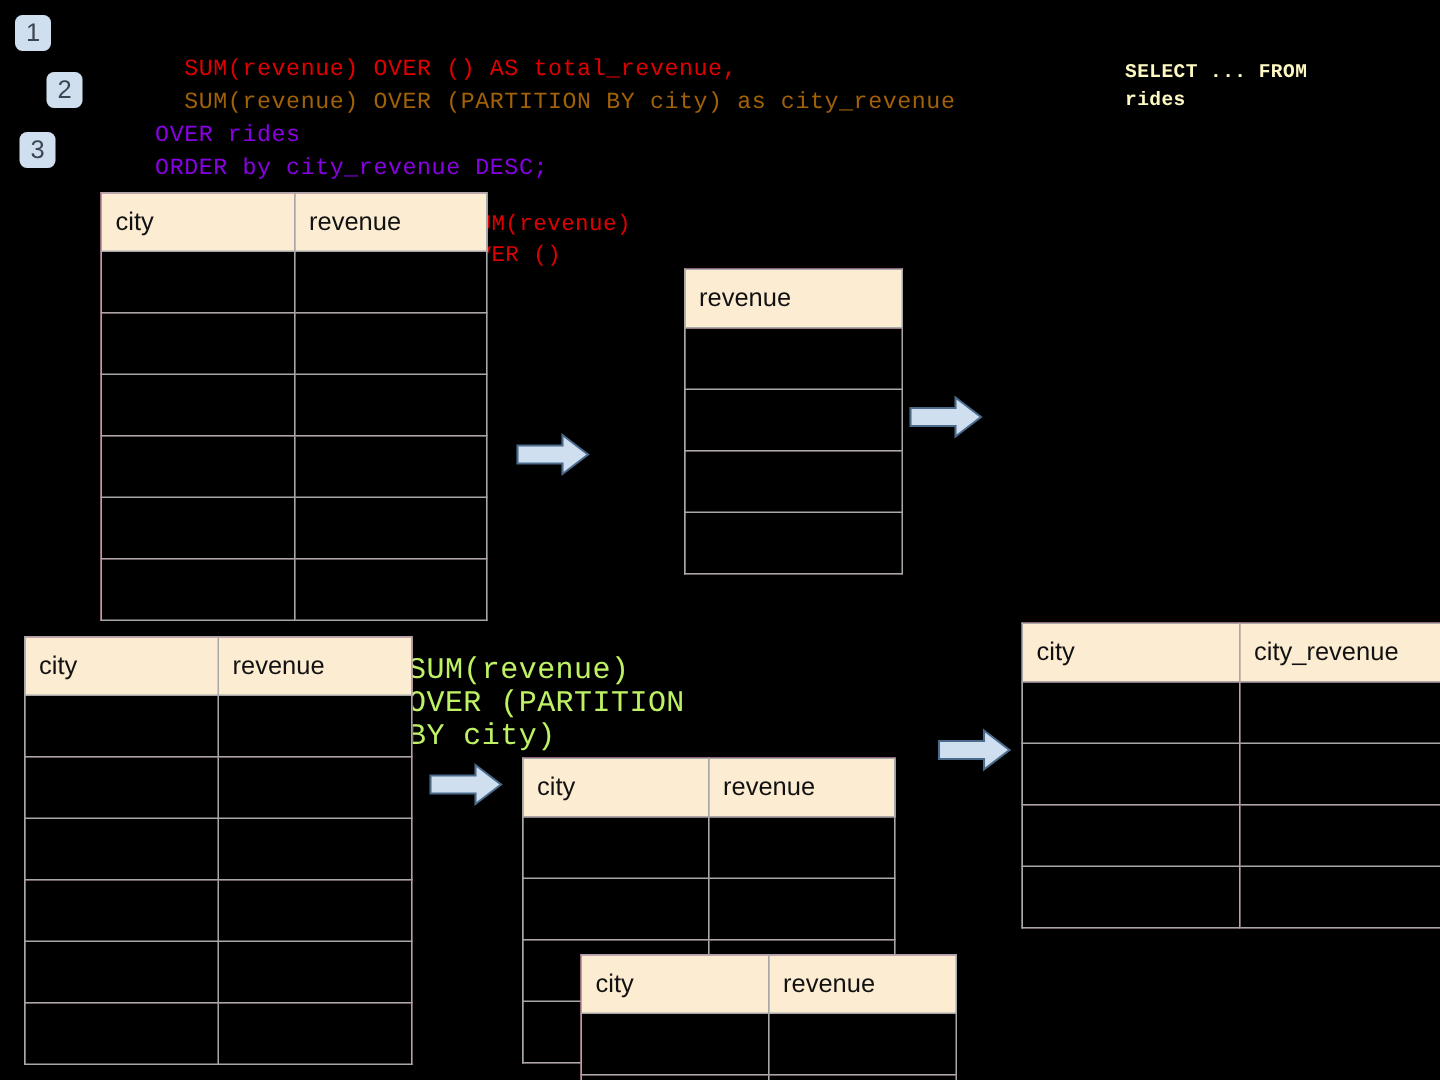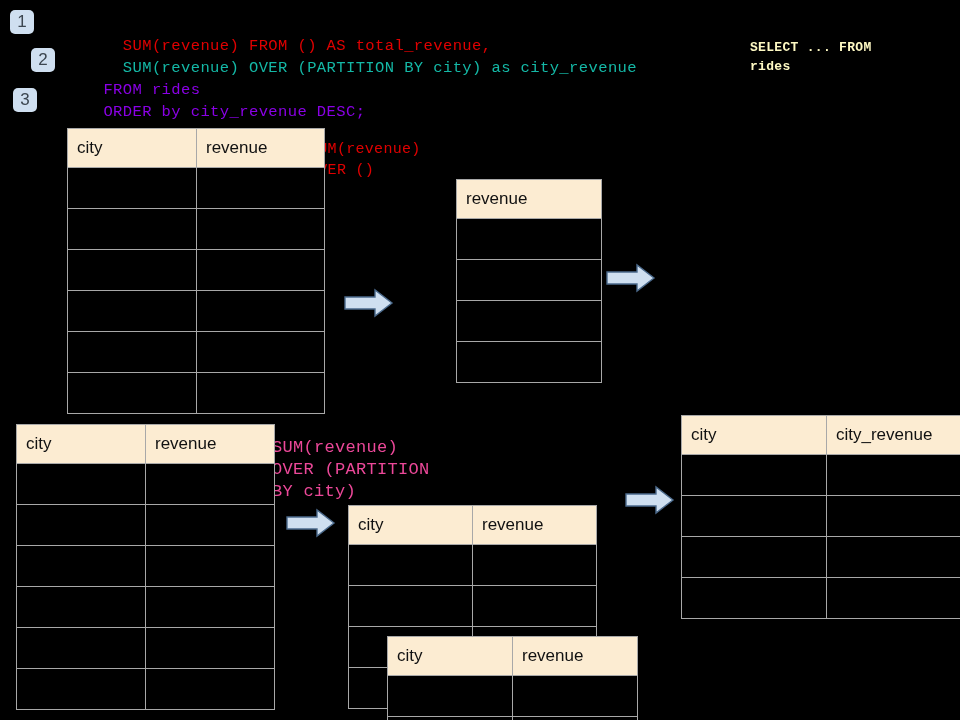--- a/index.html
+++ b/index.html
@@ -34,31 +34,31 @@
   .sql {
     position: absolute;
     font-family: "Liberation Mono", monospace;
     font-size: 15.5px;
     line-height: 21.5px;
     white-space: pre;
     letter-spacing: 0.4px;
   }
   .sql-purple { color: #8a00e6; }
   .sql-red    { color: #e00000; }
-  .sql-green  { color: #14b8a6; }
+  .sql-green  { color: #a16207; }
 
   
   .anno {
     position: absolute;
     font-family: "Liberation Mono", monospace;
     white-space: pre;
     letter-spacing: 0.3px;
   }
   .anno-red    { color: #e00000; font-size: 15px; line-height: 21px; }
-  .anno-green  { color: #ec4899; font-size: 17px; line-height: 22px; }
+  .anno-green  { color: #bef264; font-size: 20px; line-height: 22px; }
   .anno-purple { color: #fef9c3; font-size: 13px; line-height: 19px; font-weight: bold; }
 
   
   .tbl {
     position: absolute;
     border-collapse: collapse;
     table-layout: fixed;
     background: #ec4899;
   }
   .tbl th, .tbl td {
@@ -88,23 +88,23 @@
 </style>
 </head>
 <body>
 
 <div id="stage">
 
   <div class="badge" style="left:10px;  top:10px;">1</div>
   <div class="badge" style="left:31px;  top:48px;">2</div>
   <div class="badge" style="left:13px;  top:88px;">3</div>
 
-  <div class="sql sql-red" style="left:84px; top:36px;">    SUM(revenue) FROM () AS total_revenue,</div>
+  <div class="sql sql-red" style="left:84px; top:36px;">    SUM(revenue) OVER () AS total_revenue,</div>
   <div class="sql sql-green" style="left:84px; top:58px;">    SUM(revenue) OVER (PARTITION BY city) as city_revenue</div>
-  <div class="sql sql-purple" style="left:84px; top:80px;">  FROM rides</div>
+  <div class="sql sql-purple" style="left:84px; top:80px;">  OVER rides</div>
   <div class="sql sql-purple" style="left:84px; top:102px;">  ORDER by city_revenue DESC;</div>
 
   <div class="anno anno-purple" style="left:750px; top:38px;">SELECT ... FROM
 rides</div>
 
   <div class="anno anno-red" style="left:309px; top:139px;">SUM(revenue)
 OVER ()</div>
 
   <div class="anno anno-green" style="left:272px; top:437px;">SUM(revenue)
 OVER (PARTITION

